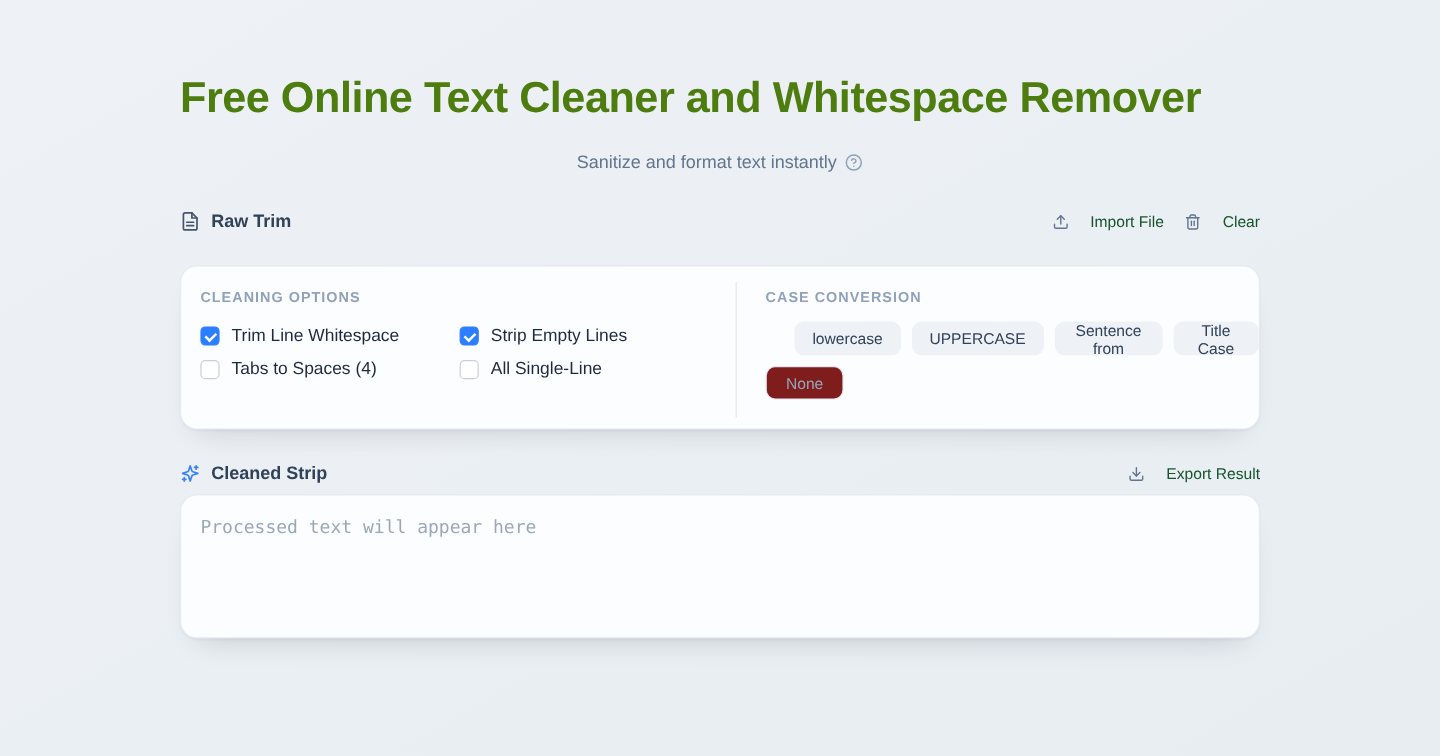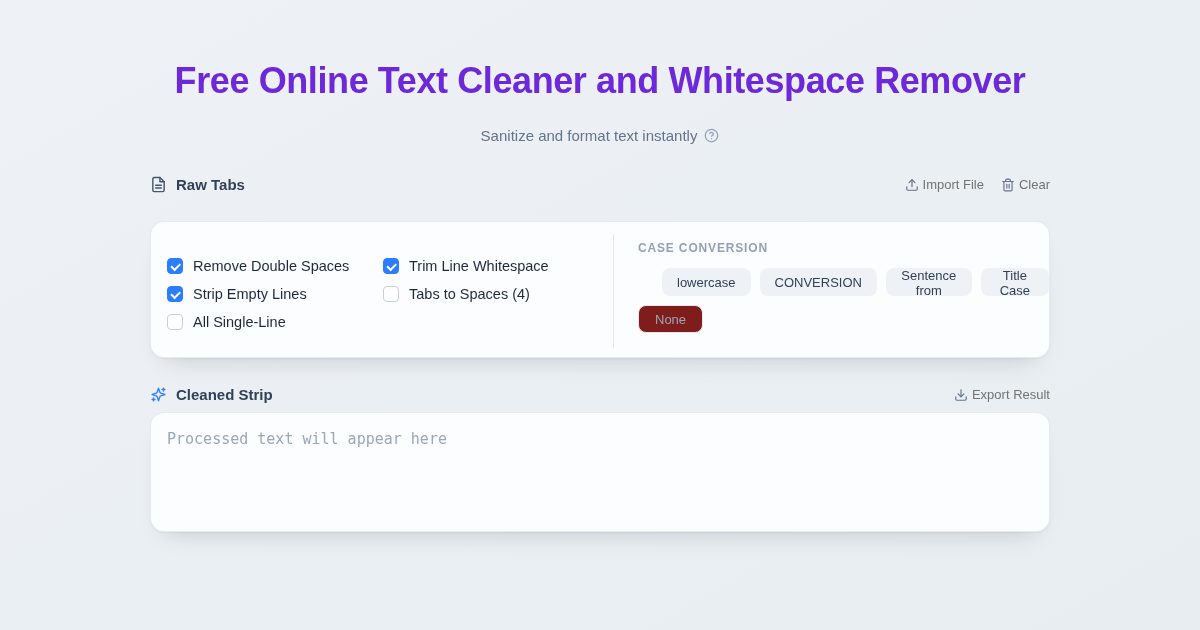--- a/index.html
+++ b/index.html
@@ -6,25 +6,24 @@
   html, body { width: 1200px; height: 630px; overflow: hidden; }
   body {
     font-family: "Liberation Sans", sans-serif;
     background: linear-gradient(150deg, #eef1f5 0%, #eaeff3 55%, #e8edf2 100%);
     color: #1d293d;
   }
   .container { width: 900px; margin: 0 auto; }
 
   .page-title {
     padding-top: 59px;
-    text-align: center;
     font-size: 36px;
     font-weight: 700;
     letter-spacing: -0.4px;
-    color: #6d28d9;
+    color: #4d7c0f;
     line-height: 1.2;
   }
   .subtitle-row {
     margin-top: 25px;
     display: flex;
     justify-content: center;
     align-items: center;
     gap: 7px;
     color: #62748e;
     font-size: 15px;
@@ -42,23 +41,23 @@
     align-items: center;
     gap: 9px;
     font-size: 15px;
     font-weight: 700;
     color: #314158;
   }
   .head-actions { display: flex; align-items: center; gap: 17px; }
   .text-btn {
     display: flex;
     align-items: center;
-    gap: 4px;
+    gap: 18px;
     font-size: 13px;
-    color: #737373;
+    color: #14532d;
     background: none;
     border: none;
     padding: 0;
     font-family: inherit;
     cursor: pointer;
   }
 
   .panel {
     background: #fcfdff;
     border: 1px solid rgba(226, 232, 240, 0.85);
@@ -187,21 +186,21 @@
   <div class="section-head">
     <div class="head-left">
       <span class="icon">
         <svg width="17" height="17" viewBox="0 0 24 24" fill="none" stroke="#45556c" stroke-width="2" stroke-linecap="round" stroke-linejoin="round">
             <path d="M14 2H6a2 2 0 0 0-2 2v16a2 2 0 0 0 2 2h12a2 2 0 0 0 2-2V8z"></path>
             <polyline points="14 2 14 8 20 8"></polyline>
             <line x1="16" y1="13" x2="8" y2="13"></line>
             <line x1="16" y1="17" x2="8" y2="17"></line>
           </svg>
       </span>
-      <span>Raw Tabs</span>
+      <span>Raw Trim</span>
     </div>
     <div class="head-actions">
       <button class="text-btn">
         <span class="icon">
           <svg width="14" height="14" viewBox="0 0 24 24" fill="none" stroke="#62748e" stroke-width="2" stroke-linecap="round" stroke-linejoin="round">
               <path d="M21 15v4a2 2 0 0 1-2 2H5a2 2 0 0 1-2-2v-4"></path>
               <polyline points="17 8 12 3 7 8"></polyline>
               <line x1="12" y1="3" x2="12" y2="15"></line>
             </svg>
         </span>
@@ -218,25 +217,22 @@
         </span>
         <span>Clear</span>
       </button>
     </div>
   </div>
 
 
   <div class="panel options-card">
 
     <div class="cleaning-col">
+      <div class="group-heading">CLEANING OPTIONS</div>
       <div class="cb-grid">
-        <label class="cb-row">
-          <span class="cb checked"></span>
-          <span class="cb-label">Remove Double Spaces</span>
-        </label>
         <label class="cb-row">
           <span class="cb checked"></span>
           <span class="cb-label">Trim Line Whitespace</span>
         </label>
         <label class="cb-row">
           <span class="cb checked"></span>
           <span class="cb-label">Strip Empty Lines</span>
         </label>
         <label class="cb-row">
           <span class="cb"></span>
@@ -248,21 +244,21 @@
         </label>
       </div>
     </div>
 
     <div class="v-divider"></div>
 
     <div class="case-col">
       <div class="group-heading">CASE CONVERSION</div>
       <div class="case-buttons">
         <button class="case-btn">lowercase</button>
-        <button class="case-btn">CONVERSION</button>
+        <button class="case-btn">UPPERCASE</button>
         <button class="case-btn">Sentence from</button>
         <button class="case-btn">Title Case</button>
       </div>
       <div class="none-row">
         <button class="none-btn">None</button>
       </div>
     </div>
 
   </div>
 

